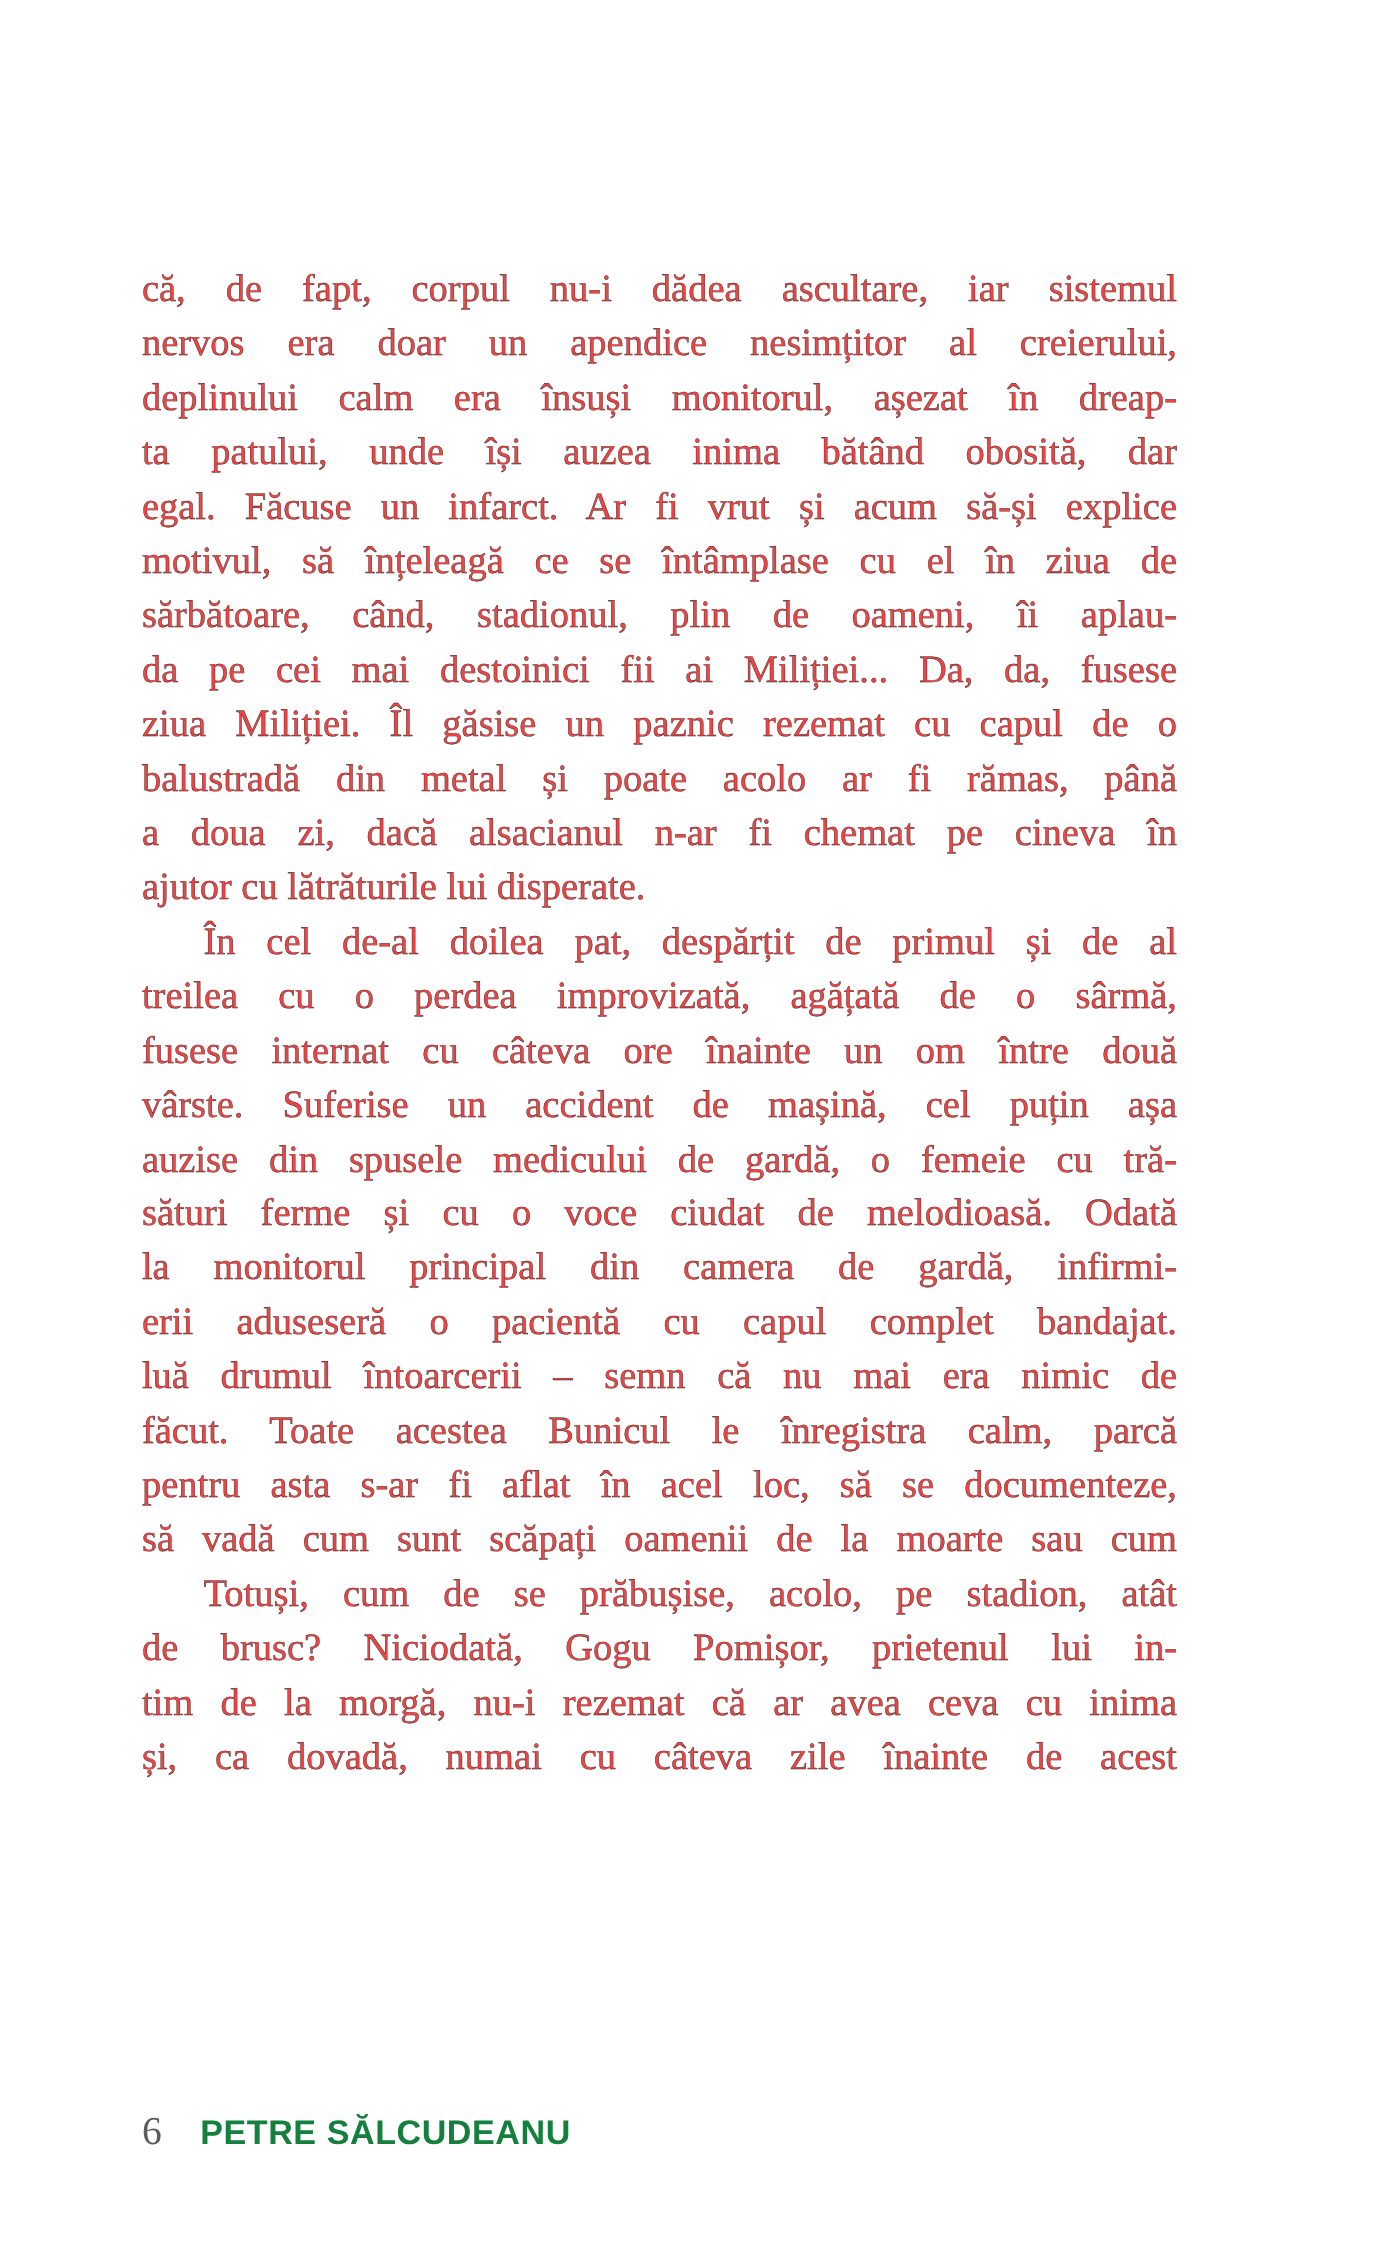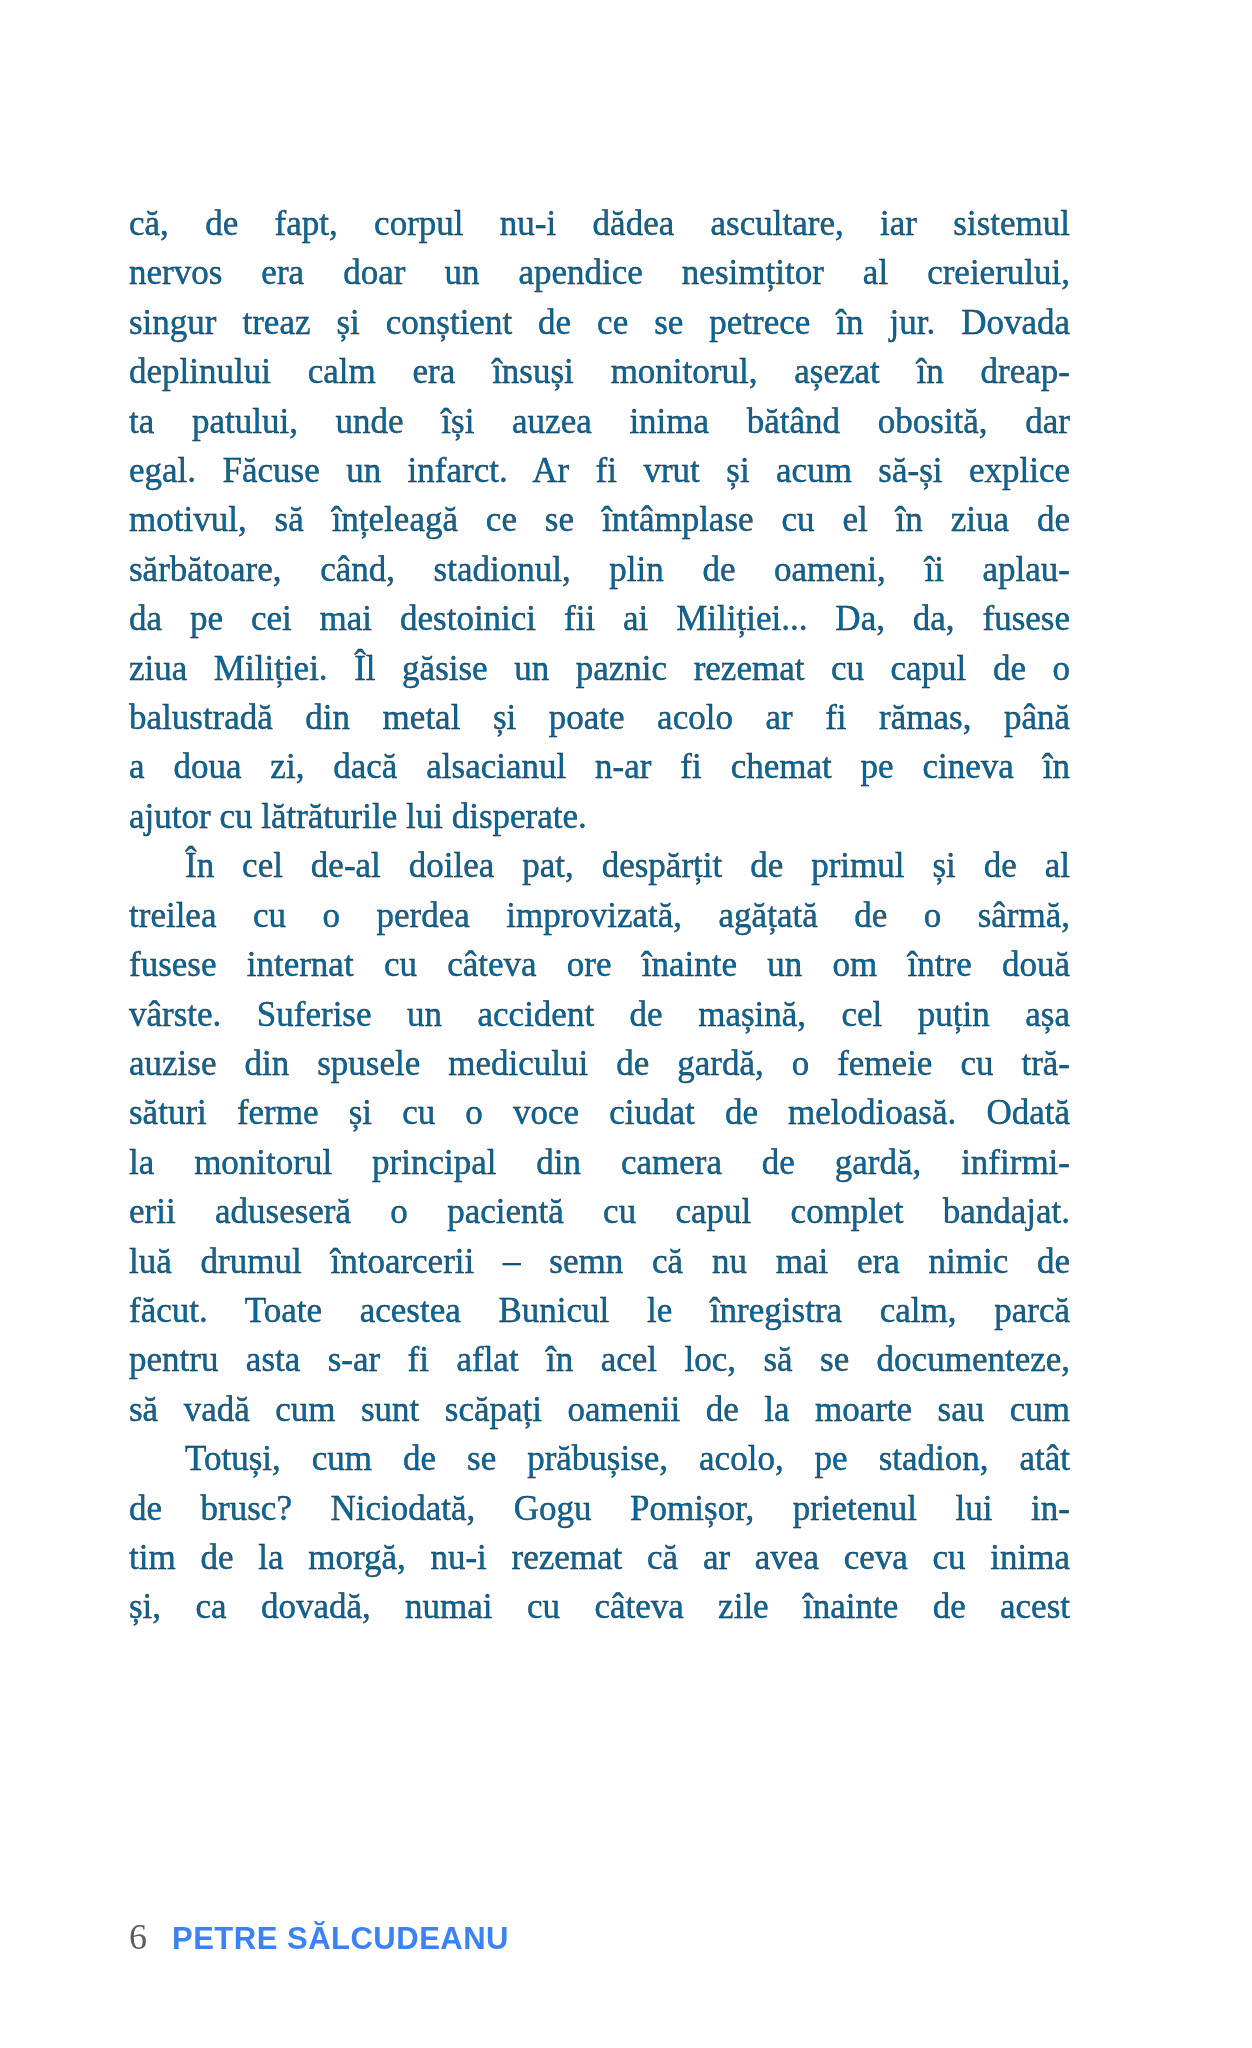--- a/index.html
+++ b/index.html
@@ -54,32 +54,31 @@
     font-size: 36px;
     font-weight: normal;
     color: #5c5c5c;
     min-width: 28px;
   }
   .footer-author {
     font-family: "Liberation Sans", sans-serif;
     font-size: 31px;
     font-weight: bold;
     letter-spacing: 0.5px;
-    color: #3b82f6;
-    margin-left: 15px;
+    color: #15803d;
+    margin-left: 25px;
   }
 </style>
 </head>
 <body>
 
 <div class="page" style="background: rgb(255, 255, 255);">
-  <main class="text-block" style="color: #0369a1;">
+  <main class="text-block" style="color: #ef4444; margin-top: 39px;">
       <div class="line">că, de fapt, corpul nu-i dădea ascultare, iar sistemul</div>
       <div class="line">nervos era doar un apendice nesimțitor al creierului,</div>
-      <div class="line">singur treaz și conștient de ce se petrece în jur. Dovada</div>
       <div class="line">deplinului calm era însuși monitorul, așezat în dreap-</div>
       <div class="line">ta patului, unde își auzea inima bătând obosită, dar</div>
       <div class="line">egal. Făcuse un infarct. Ar fi vrut și acum să-și explice</div>
       <div class="line">motivul, să înțeleagă ce se întâmplase cu el în ziua de</div>
       <div class="line">sărbătoare, când, stadionul, plin de oameni, îi aplau-</div>
       <div class="line">da pe cei mai destoinici fii ai Miliției... Da, da, fusese</div>
       <div class="line">ziua Miliției. Îl găsise un paznic rezemat cu capul de o</div>
       <div class="line">balustradă din metal și poate acolo ar fi rămas, până</div>
       <div class="line">a doua zi, dacă alsacianul n-ar fi chemat pe cineva în</div>
       <div class="line flush">ajutor cu lătrăturile lui disperate.</div>

